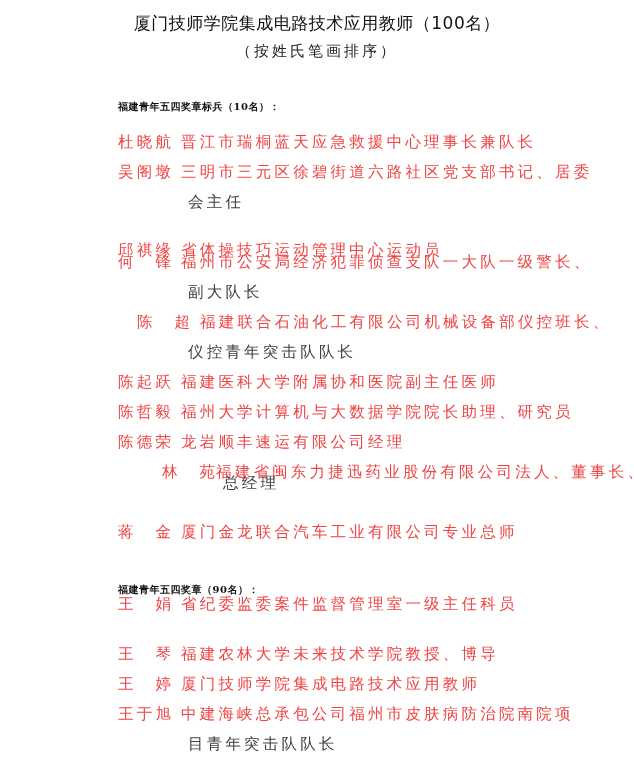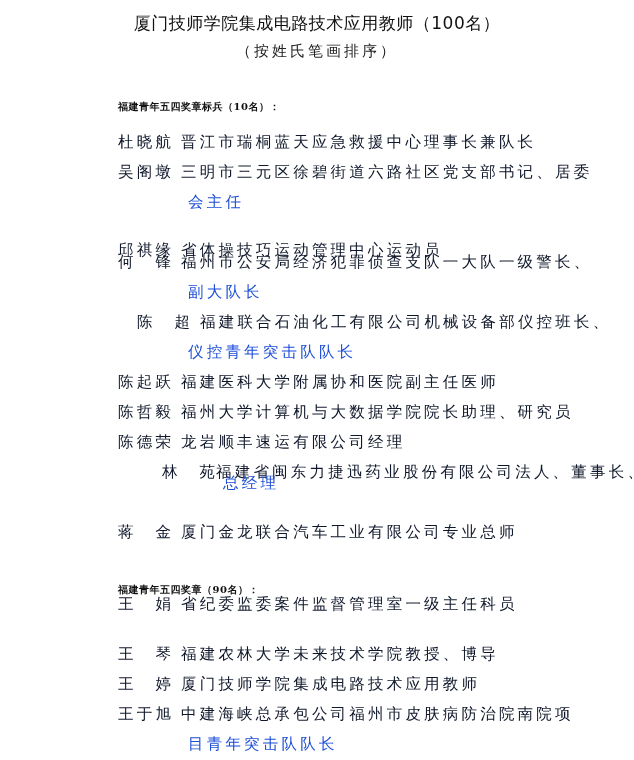--- a/index.html
+++ b/index.html
@@ -3,24 +3,24 @@
 <meta charset="utf-8">
 <style>
   html, body { margin: 0; padding: 0; background: #ffffff; }
   body { width: 634px; height: 760px; position: relative; overflow: hidden;
          font-family: "DejaVu Serif", "Liberation Serif", serif; color: #1a1a1a; }
   .title { position: absolute; left: 0; width: 634px; top: 12px; text-align: center;
            font-family: "DejaVu Sans", "Liberation Sans", sans-serif; font-size: 17px; letter-spacing: 0.5px; color: #111; }
   .subtitle { position: absolute; left: 0; width: 634px; top: 42px; text-align: center;
               font-size: 15px; letter-spacing: 3px; color: #222; }
   .section-head { position: absolute; left: 118px; font-weight: bold; font-size: 10px; color: #111; letter-spacing: 0.5px; }
-  .line { position: absolute; left: 118px; font-size: 15.5px; white-space: nowrap; letter-spacing: 3.2px; color: #0f172a; }
+  .line { position: absolute; left: 118px; font-size: 15.5px; white-space: nowrap; letter-spacing: 3.2px; color: #ef4444; }
   .name { display: inline-block; width: 63px; }
   .name.tight { width: 54px; }
-  .cont { position: absolute; left: 188px; font-size: 15.5px; white-space: nowrap; letter-spacing: 3.2px; color: #1d4ed8; }
+  .cont { position: absolute; left: 188px; font-size: 15.5px; white-space: nowrap; letter-spacing: 3.2px; color: #404040; }
 </style>
 </head>
 <body>
 
 <div class="title">厦门技师学院集成电路技术应用教师（100名）</div>
 <div class="subtitle">（按姓氏笔画排序）</div>
 
 <div class="section-head" style="top:100px;">福建青年五四奖章标兵（10名）：</div>
 
 <div class="line" style="top:132px;"><span class="name">杜晓航</span><span>晋江市瑞桐蓝天应急救援中心理事长兼队长</span></div>

